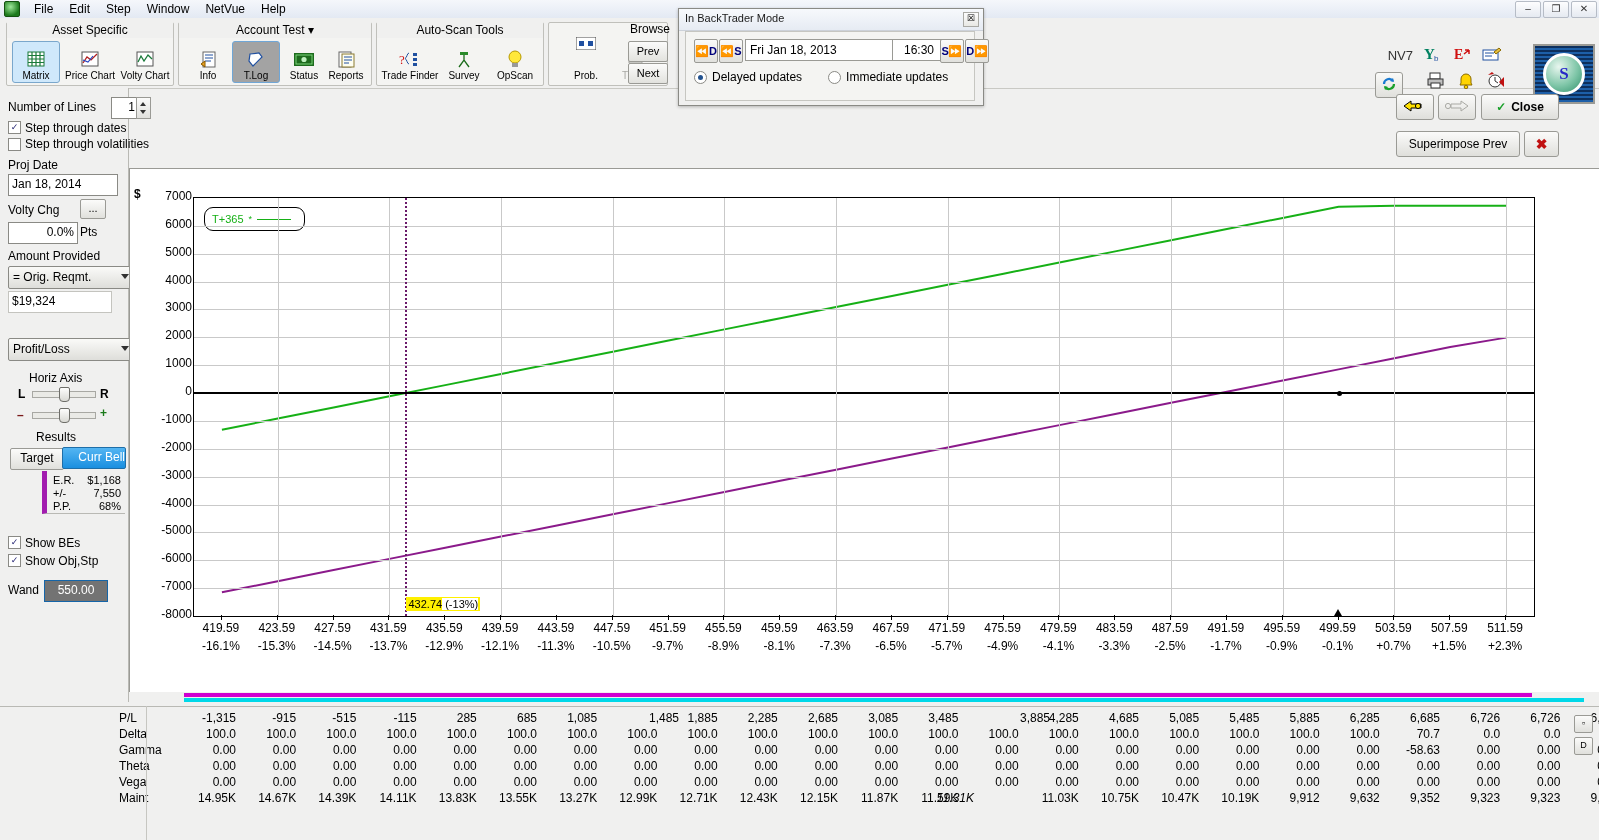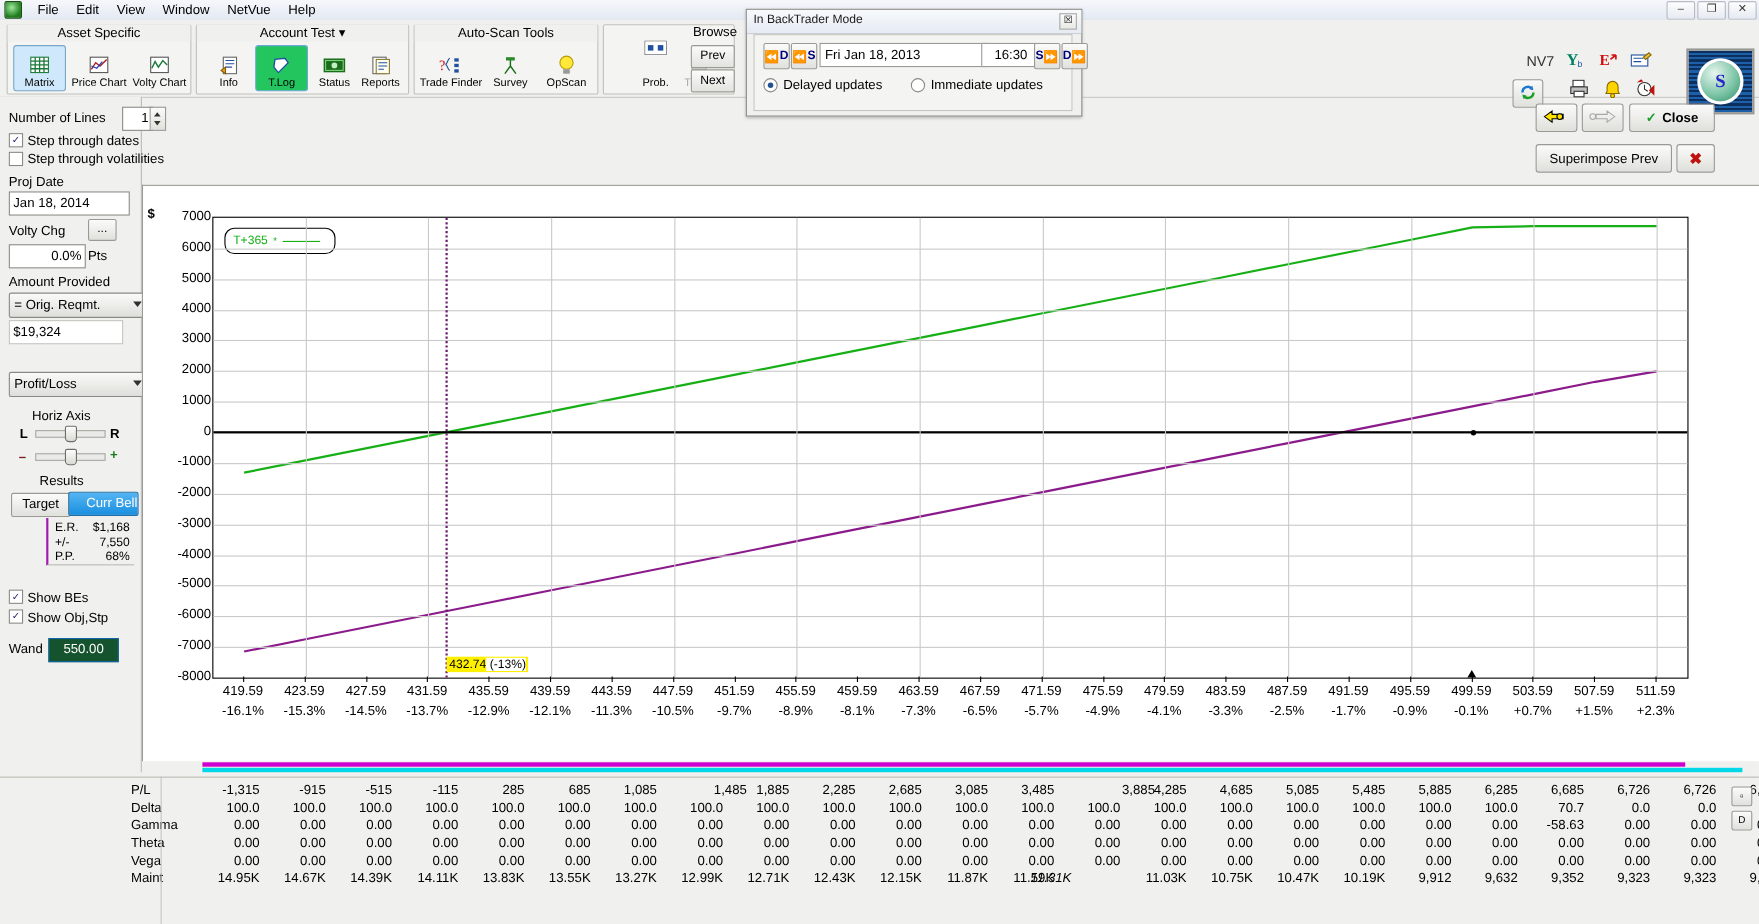--- a/index.html
+++ b/index.html
@@ -28,21 +28,21 @@
   
   .toolbar{position:absolute;left:0;top:18px;width:1599px;height:70px;
     background:#f0f0ef;border-bottom:1px solid #c9c9c4;}
   .tgroup{position:absolute;top:4px;height:62px;border:1px solid #c0c0bb;border-radius:2px;background:#f4f4f2;}
   .tgroup .glabel{position:absolute;top:-1px;left:0;width:100%;text-align:center;font-size:12px;color:#000;
     background:#f0f0ef;padding:1px 0;}
   .tbtn{position:absolute;top:18px;width:46px;height:40px;border:1px solid transparent;border-radius:3px;
     display:flex;flex-direction:column;align-items:center;justify-content:flex-end;
     font-size:10px;cursor:default;background:transparent;}
   .tbtn.sel{background:#cfe8fb;border-color:#7aa7cc;}
-  .tbtn.act{border-color:#6fa6d6;background:#22c55e;justify-content:flex-end;}
+  .tbtn.act{border-color:#6fa6d6;background:#a3a3a3;justify-content:flex-end;}
   .tbtn .ico{height:22px;display:flex;align-items:center;justify-content:center;font-size:15px;}
   .tbtn .lbl{line-height:11px;padding-bottom:1px;white-space:nowrap;}
   .tbtn.disabled{color:#a8a8a4;}
 
   .browse{position:absolute;top:4px;height:62px;}
   .browse .glabel{position:absolute;top:0;left:0;width:100%;text-align:center;font-size:12px;}
   .brbtn{position:absolute;left:6px;width:38px;height:19px;border:1px solid #9a9a95;border-radius:2px;
     background:linear-gradient(to bottom,#fbfbfa,#e2e2de);font-size:11px;text-align:center;line-height:18px;cursor:default;}
 
   
@@ -100,21 +100,21 @@
   .spin .dn{bottom:4px;border-top:4px solid #333;}
 
   .slider{position:absolute;height:12px;}
   .strack{position:absolute;left:0;top:4px;width:100%;height:5px;border:1px solid #a8a8a3;background:#eaeae6;}
   .sthumb{position:absolute;top:0;width:9px;height:13px;border:1px solid #6e6e69;border-radius:2px 2px 4px 4px;
     background:linear-gradient(to bottom,#fdfdfc,#d9d9d4);}
 
   .toggle{position:absolute;height:20px;border:1px solid #9a9a95;border-radius:2px;font-size:12px;
     text-align:center;line-height:19px;background:linear-gradient(to bottom,#fbfbfa,#e0e0dc);}
   .toggle.on{background:linear-gradient(to bottom,#54b5f2,#1a8fe0);color:#fff;border-color:#1e6ea8;}
-  .resbox{position:absolute;left:42px;top:470px;width:78px;height:42px;border-left:2px solid #a21caf;
+  .resbox{position:absolute;left:42px;top:470px;width:78px;height:42px;border-left:5px solid #a21caf;
     border-bottom:1px solid #b9b9b4;}
   .resrow{position:absolute;left:0;width:78px;font-size:11px;}
   .resrow .k{position:absolute;left:6px;}
   .resrow .v{position:absolute;right:4px;}
 
   
   .posbox{position:absolute;left:168px;top:90px;width:1210px;height:70px;border:1px solid #9a9a95;background:#fff;}
   .posline{position:absolute;left:6px;font-size:12px;}
 
   
@@ -170,21 +170,21 @@
       <div class="winbtn">–</div>
       <div class="winbtn">❐</div>
       <div class="winbtn close">✕</div>
     </div>
   </div>
 
   <div class="menubar">
     <div class="applogo"></div>
     <div class="menuitem">File</div>
     <div class="menuitem">Edit</div>
-    <div class="menuitem">View</div>
+    <div class="menuitem">Step</div>
     <div class="menuitem">Window</div>
     <div class="menuitem">NetVue</div>
     <div class="menuitem">Help</div>
   </div>
 
   <div class="toolbar">
 
     <div class="tgroup" style="left:6px;width:166px;">
       <div class="glabel">Asset Specific</div>
       <div class="tbtn sel" style="left:5px;">
@@ -290,21 +290,21 @@
           <svg width="16" height="18">
               <circle cx="8" cy="7" r="6" fill="#ffe83a" stroke="#b89a00"></circle>
           <rect x="5" y="13" width="6" height="4" fill="#999"></rect>
             </svg>
         </div>
         <div class="lbl">OpScan</div>
       </div>
     </div>
 
     <div class="tgroup" style="left:548px;width:118px;">
-      <div class="tbtn" style="left:23px;gap:20px;">
+      <div class="tbtn" style="left:13px;gap:20px;">
         <div class="ico">
           <svg width="20" height="13">
               <rect x="0" y="0" width="20" height="13" fill="#fff" stroke="#444"></rect>
           <rect x="3" y="4" width="5" height="5" fill="#2050a0"></rect>
               <rect x="12" y="4" width="5" height="5" fill="#2050a0"></rect>
             </svg>
         </div>
         <div class="lbl">Prob.</div>
       </div>
       <div class="tbtn disabled" style="left:59px;width:52px;">
@@ -501,21 +501,21 @@
         </span>
     </div>
     <div class="srow" style="top:464px;">
       <span class="chk">
           <span class="cbox">✓</span>
       <span>Show Obj,Stp</span>
         </span>
     </div>
 
     <div class="srow" style="top:495px;">Wand</div>
-    <div class="stext" style="left:44px;top:492px;width:56px;text-align:center;background:#14532d;color:#fff;border-color:#1565a8;">550.00</div>
+    <div class="stext" style="left:44px;top:492px;width:56px;text-align:center;background:#737373;color:#fff;border-color:#1565a8;">550.00</div>
   </div>
 
 
   <div class="rbtn" style="left:1396px;top:94px;width:36px;height:24px;">
     <span>
       <svg width="26" height="14">
           <path d="M2 7l7-5v3h10v4H9v3z" fill="#ffe100" stroke="#000"></path>
           <circle cx="16" cy="7" r="2.6" fill="#ffe100" stroke="#000"></circle>
         </svg>
     </span>

